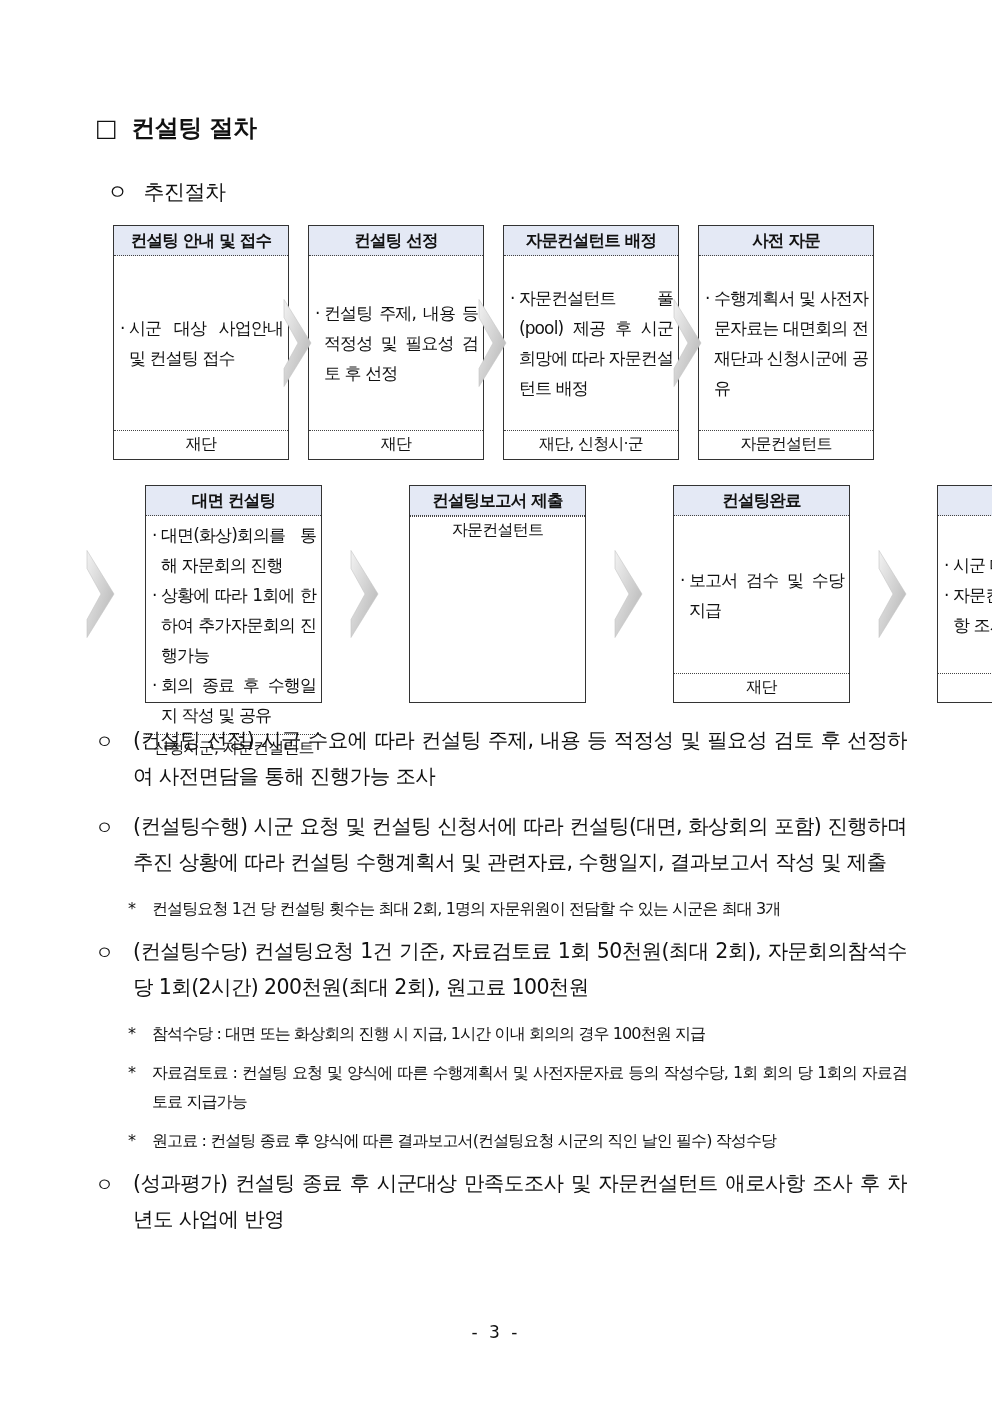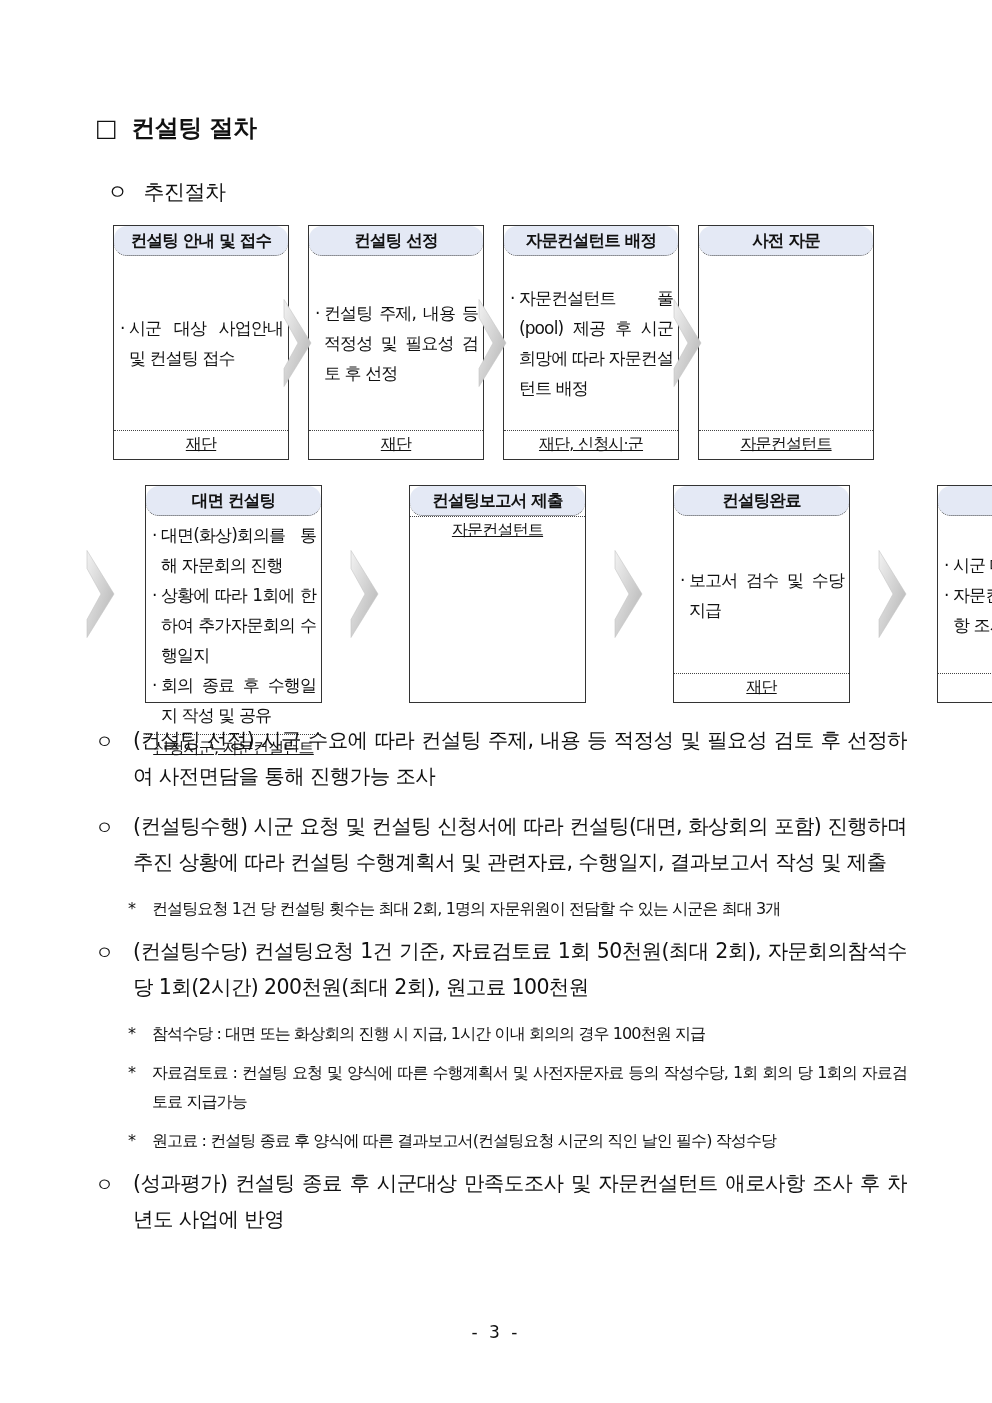--- a/index.html
+++ b/index.html
@@ -32,37 +32,35 @@
     background:#fff;
     display:flex;flex-direction:column;
   }
   .frow2 .fbox{width:175px;}
   .fbox-header{
     background:#e4e9f5;
     text-align:center;
     padding:4px 2px 3px;
     font-size:16.5px;font-weight:600;letter-spacing:-0.8px;
     border-bottom:1px dotted #444;
-    border-radius:13px;
   }
   .fbox-body{
     flex:1;
     display:flex;flex-direction:column;justify-content:center;
     padding:4px 5px;
     font-size:17px;line-height:30px;letter-spacing:-0.9px;
     text-align:justify;
   }
   .bitem{position:relative;padding-left:10px;}
   .bitem::before{content:"·";position:absolute;left:1px;top:0;}
   .fbox-footer{
     border-top:1px dotted #444;
     text-align:center;
     font-size:16px;letter-spacing:-0.8px;
     padding:3px 0 4px;
-    text-decoration:underline;
   }
   .gap{width:19px;flex:none;position:relative;}
   .gap svg{position:absolute;left:-6px;top:50%;transform:translateY(-50%);}
   
   .doc-bullets{position:absolute;left:95px;top:722px;width:812px;}
   .mb{
     display:flex;
     font-size:20.5px;line-height:36px;letter-spacing:-0.6px;
     margin-bottom:14px;
   }
@@ -138,36 +136,37 @@
       <div class="fbox-footer">재단, 신청시·군</div>
     </div>
     <div class="gap">
       <svg width="30" height="95" viewBox="0 0 30 95">
           <path d="M1,4 L28,47.5 L1,91 L1,73 L15,47.5 L1,22 Z" fill="url(#agrad)" stroke="#c4c4c4" stroke-width="0.6"></path>
         </svg>
     </div>
     <div class="fbox">
       <div class="fbox-header">사전 자문</div>
       <div class="fbox-body">
+        <div class="bitem">수행계획서 및 사전자문자료는 대면회의 전 재단과 신청시군에 공유</div>
       </div>
       <div class="fbox-footer">자문컨설턴트</div>
     </div>
   </div>
 
   <div class="frow frow2">
     <div class="gap">
       <svg width="30" height="95" viewBox="0 0 30 95">
           <path d="M1,4 L28,47.5 L1,91 L1,73 L15,47.5 L1,22 Z" fill="url(#agrad)" stroke="#c4c4c4" stroke-width="0.6"></path>
         </svg>
     </div>
     <div class="fbox">
       <div class="fbox-header">대면 컨설팅</div>
       <div class="fbox-body">
         <div class="bitem">대면(화상)회의를 통해 자문회의 진행</div>
-        <div class="bitem">상황에 따라 1회에 한하여 추가자문회의 수행일지</div>
+        <div class="bitem">상황에 따라 1회에 한하여 추가자문회의 진행가능</div>
         <div class="bitem">회의 종료 후 수행일지 작성 및 공유</div>
       </div>
       <div class="fbox-footer">신청시군, 자문컨설턴트</div>
     </div>
     <div class="gap">
       <svg width="30" height="95" viewBox="0 0 30 95">
           <path d="M1,4 L28,47.5 L1,91 L1,73 L15,47.5 L1,22 Z" fill="url(#agrad)" stroke="#c4c4c4" stroke-width="0.6"></path>
         </svg>
     </div>
     <div class="fbox">

